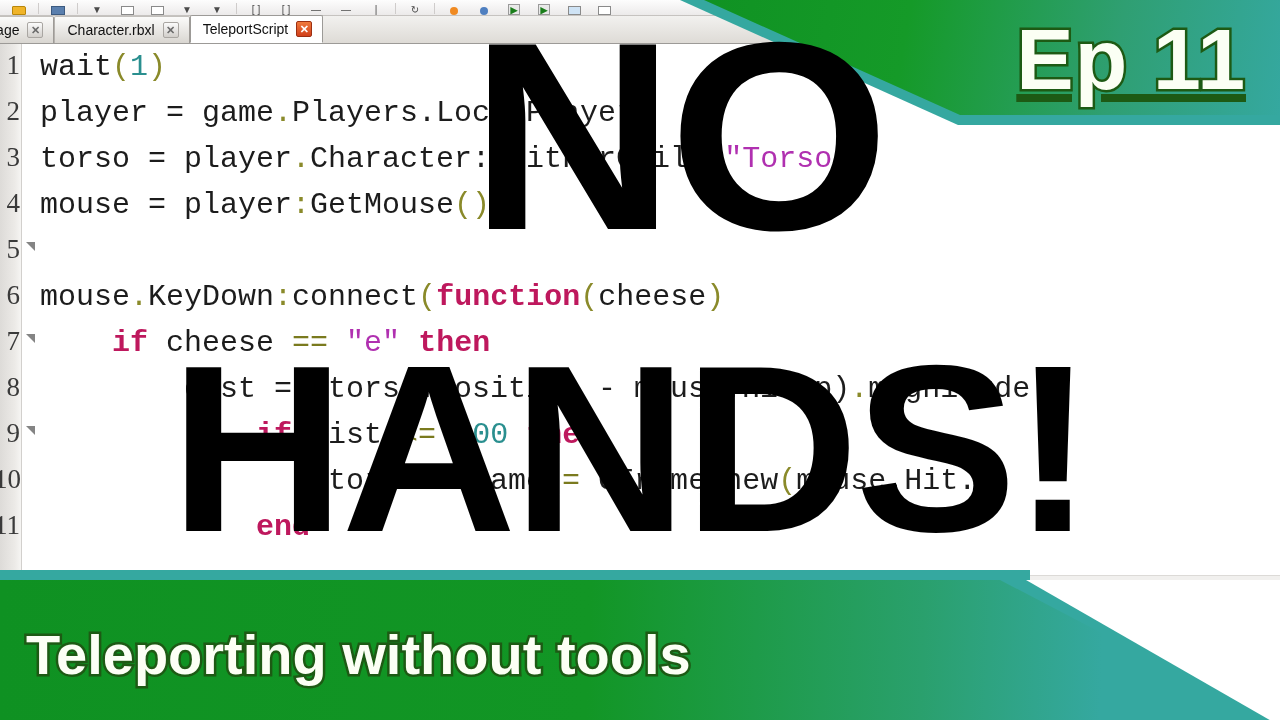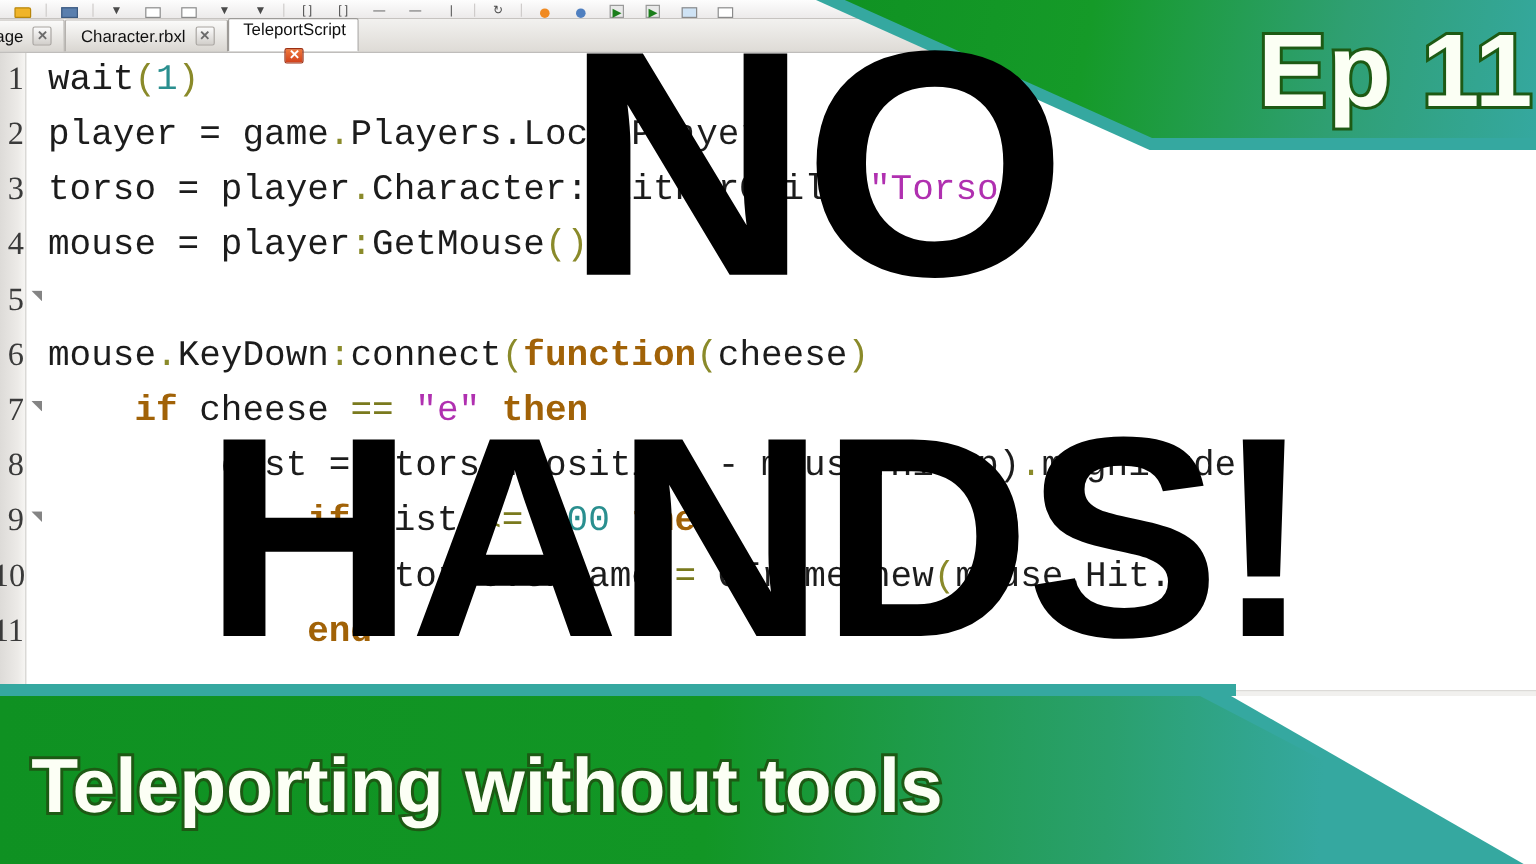--- a/index.html
+++ b/index.html
@@ -38,21 +38,20 @@
     padding:0 10px 0 12px; font-size:14px; color:#111;
     background:linear-gradient(#fbfbfa,#d9d6d1);
     border-left:1px solid #b5b2ae; border-right:1px solid #9e9b97;
     border-top:1px solid #c3c0bc;
     border-radius:2px 2px 0 0; position:relative;
   }
   .tab.active {
     background:#ffffff; height:28px; border-bottom:1px solid #fff;
     border-left:1px solid #9c9a97; border-right:1px solid #9c9a97; border-top:1px solid #9c9a97;
     z-index:3;
-    flex-direction:column;
   }
   .tab-label { white-space:nowrap; font-family:"Liberation Sans", sans-serif; }
   .tab-close {
     width:16px; height:16px; border-radius:2px; display:flex; align-items:center; justify-content:center;
     font-size:11px; font-weight:bold; line-height:1;
     background:linear-gradient(#fbfbfb,#d2cfcb); border:1px solid #a9a6a2; color:#6b6b6b;
   }
   .tab.active .tab-close { background:linear-gradient(#f07a3c,#d1401b); border:1px solid #9c2f12; color:#fff; }
   .tab-tail { flex:1 1 auto; height:27px; background:linear-gradient(#f2f1ef,#dedbd6); }
 
@@ -72,21 +71,21 @@
     background:#6f6f6f;
     clip-path:polygon(0 0, 100% 0, 100% 100%);
     opacity:.85;
   }
   .codelines {
     position:absolute; left:40px; top:0; width:1400px;
     font-family:"Liberation Mono","DejaVu Sans Mono",monospace;
     font-size:30px; line-height:46px; color:#1c1c1c; white-space:pre;
   }
   .codeline { height:46px; }
-  .k { color:#a16207; font-weight:bold;font-family:Liberation Mono, monospace; }
+  .k { color:#be185d; font-weight:bold;font-family:Liberation Mono, monospace; }
   .str { color:#b030b0; }
   .num { color:#2a8f8f; }
   .op { color:#7a7a1e; }
   .punct { color:#8a8a2a; }
 
   
   .hscroll {
     position:absolute; left:0; top:575px; width:1280px; height:5px;
     background:#f1f0ee; border-top:1px solid #dcdad7;
   }
@@ -97,46 +96,47 @@
     position:absolute; right:0; top:0; width:608px; height:125px;
     background:#35a8a0;
     clip-path:polygon(100% 0, 100% 100%, 286px 100%, 8px 0);
   }
   .banner-tr-inner {
     position:absolute; right:0; top:0; width:608px; height:125px;
     background:linear-gradient(100deg,#0f9122 0%,#159a28 38%,#2f9f72 72%,#35a8a0 100%);
     clip-path:polygon(100% 0, 100% 92%, 288px 92%, 32px 0);
   }
   .ep-text {
-    position:absolute; right:2px; top:3px;
+    position:absolute; right:34px; top:3px;
     font-family:"Liberation Sans", sans-serif;
     font-weight:bold; font-size:86px; line-height:112px;
     color:#fbfff4; letter-spacing:1px;
     -webkit-text-stroke:5px #1d5a14;
     paint-order:stroke fill;
+    text-decoration:underline;
   }
 
   
   .banner-b {
     position:absolute; left:0; bottom:0; width:1280px; height:148px;
     background:#35a8a0;
     clip-path:polygon(0 0, 1012px 0, 1280px 104%, 0 104%);
   }
   .banner-b-green {
     position:absolute; left:0; bottom:0; width:1280px; height:140px;
     background:linear-gradient(92deg,#0f9122 0%,#129625 46%,#2aa06d 72%,#35a8a0 86%, #35a8a0 100%);
     clip-path:polygon(0 0, 1000px 0, 1268px 100%, 0 100%);
   }
   .banner-b-teal-top {
     position:absolute; left:0; bottom:140px; width:1030px; height:10px; background:#35a8a0;
   }
   .sub-text {
     position:absolute; left:26px; bottom:10px;
     font-family:"Liberation Sans", sans-serif;
-    font-weight:bold; font-size:64px; line-height:110px;
+    font-weight:bold; font-size:56px; line-height:110px;
     color:#fcfff5;
     -webkit-text-stroke:5px #1d5a14;
     paint-order:stroke fill;
     white-space:nowrap;
   }
 
   
   .ovl {
     position:absolute; color:#000; font-family:"Liberation Sans", sans-serif;
     font-weight:bold; white-space:nowrap; line-height:1;

